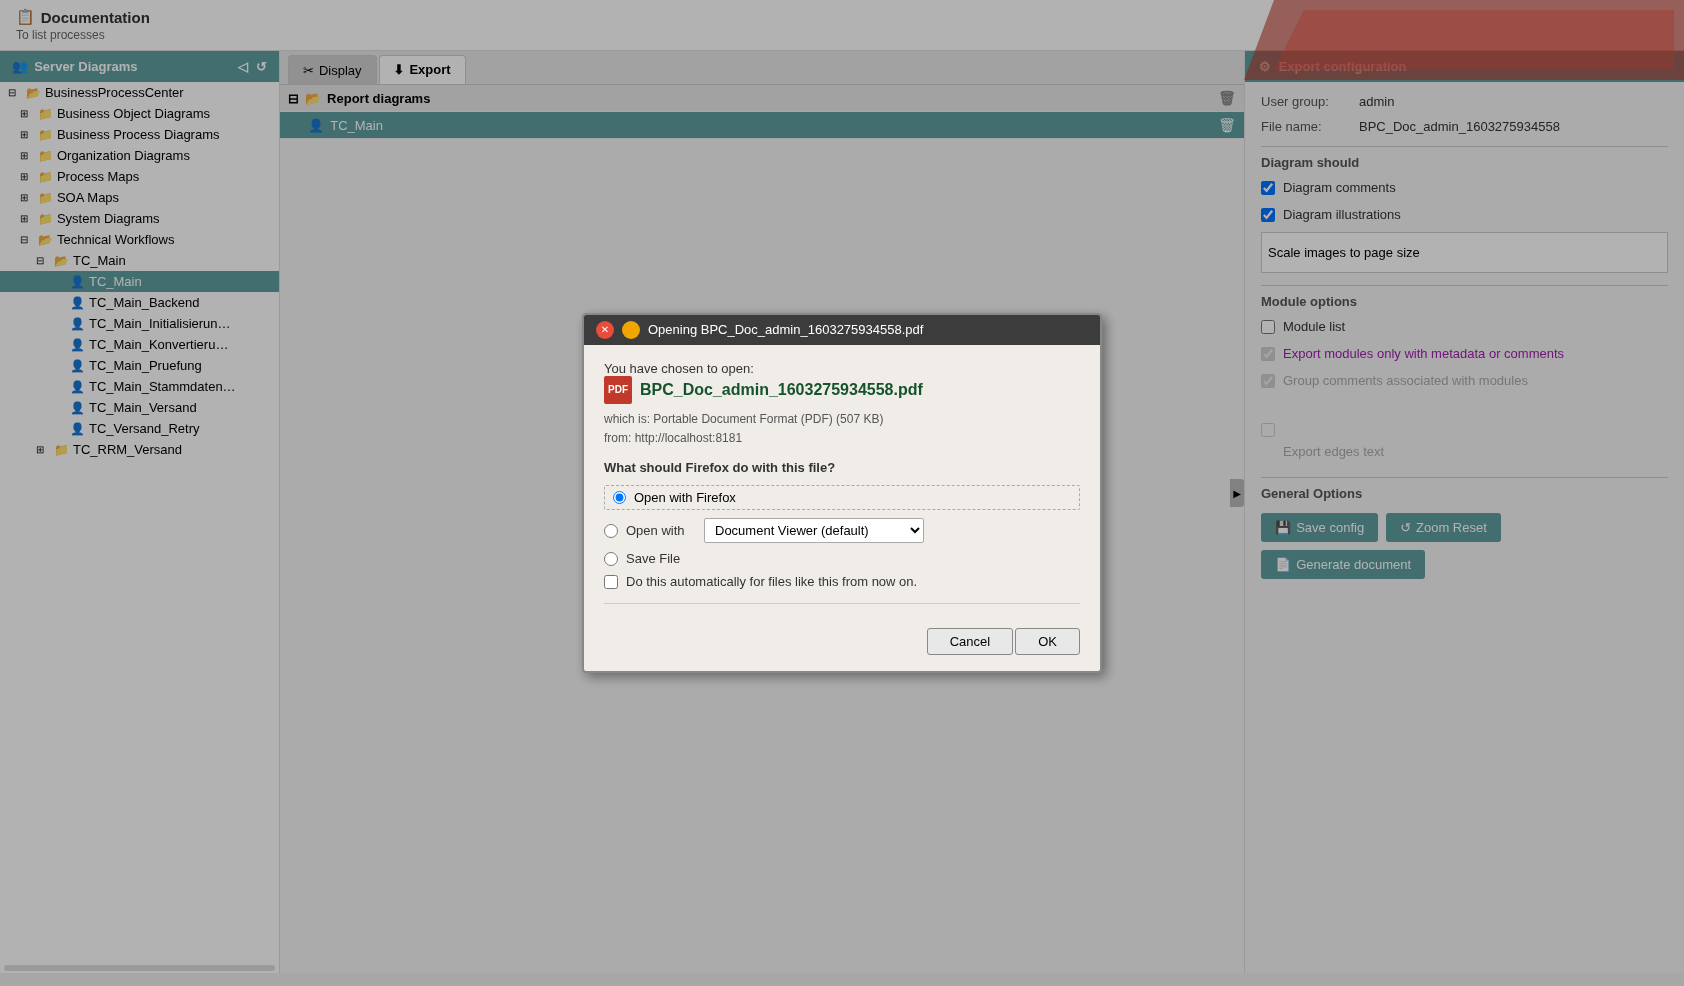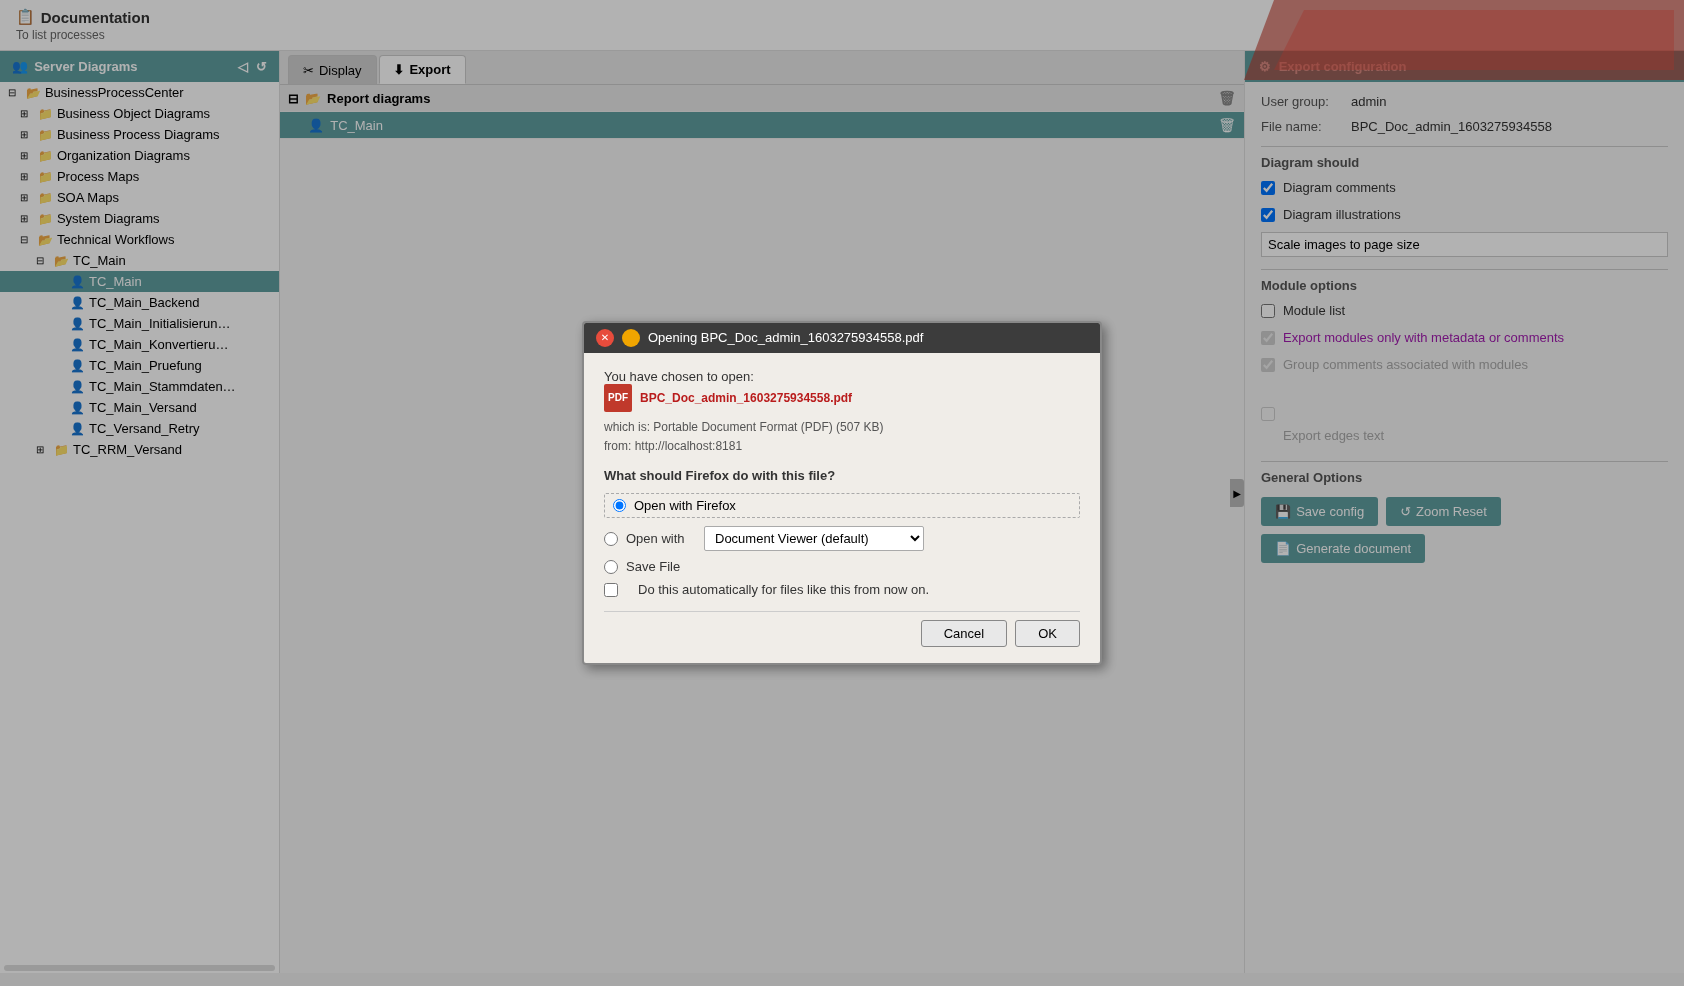--- a/index.html
+++ b/index.html
@@ -55,61 +55,61 @@
     .diagram-row.header-row { background: #e8e8e8; font-weight: bold; }
     .diagram-row.selected-row { background: #5f9ea0; color: #fff; }
     .diagram-row-left { display: flex; align-items: center; gap: 6px; flex: 1; }
     .trash-icon { color: #888; cursor: pointer; font-size: 14px; }
     .diagram-row.selected-row .trash-icon { color: #fff; }
 
     
     .right-panel { width: 440px; background: #f5f5f5; border-left: 1px solid #ddd; overflow-y: auto; }
     .right-panel-tab { background: #5f9ea0; color: #fff; padding: 8px 14px; display: flex; align-items: center; gap: 8px; font-weight: bold; font-size: 13px; }
     .right-panel-content { padding: 12px 16px; }
-    .field-row { display: flex; margin-bottom: 10px; }
+    .field-row { display: flex; margin-bottom: 10px; gap: 8px; }
     .field-label { color: #555; min-width: 90px; font-size: 13px; }
     .field-value { color: #333; font-size: 13px; }
     .section-divider { margin: 12px 0 8px; }
     .section-title { font-weight: bold; color: #555; font-size: 13px; border-top: 1px solid #ccc; padding-top: 8px; display: flex; align-items: center; gap: 6px; }
     .checkbox-row { display: flex; align-items: center; gap: 8px; margin-bottom: 8px; padding: 2px 0; }
     .checkbox-row input[type=checkbox] { width: 14px; height: 14px; }
     .checkbox-row label { font-size: 13px; color: #333; }
     .checkbox-row.disabled label { color: #aaa; }
     .text-input-row { margin-bottom: 10px; }
-    .text-input-row input { width: 100%; border: 1px solid #ccc; padding: 4px 6px; font-size: 13px; background: #fff; }
+    .text-input-row input { width: 100%; border: 1px solid #ccc; padding: 12px 6px; font-size: 13px; background: #fff; }
     .general-options { margin-top: 16px; }
     .bottom-buttons { display: flex; gap: 8px; margin-top: 12px; flex-wrap: wrap; }
     .btn-action { padding: 7px 14px; border: none; border-radius: 3px; cursor: pointer; font-size: 13px; display: flex; align-items: center; gap: 5px; }
     .btn-teal { background: #5f9ea0; color: #fff; }
 
     
     .modal-overlay { position: fixed; top: 0; left: 0; right: 0; bottom: 0; background: rgba(0,0,0,0.3); z-index: 100; display: flex; align-items: center; justify-content: center; }
     .modal { background: #f0ede8; border: 2px solid #888; border-radius: 4px; width: 520px; box-shadow: 4px 4px 12px rgba(0,0,0,0.4); }
     .modal-titlebar { background: #3c3c3c; color: #fff; padding: 6px 12px; display: flex; align-items: center; gap: 8px; font-size: 13px; border-radius: 2px 2px 0 0; }
     .modal-close-btn { width: 18px; height: 18px; background: #e74c3c; border-radius: 50%; display: flex; align-items: center; justify-content: center; cursor: pointer; font-size: 10px; color: #fff; border: none; }
     .modal-min-btn { width: 18px; height: 18px; background: #f0a500; border-radius: 50%; cursor: pointer; border: none; }
     .modal-body { padding: 16px 20px; }
     .modal-intro { font-size: 13px; color: #333; }
     .modal-filename { display: flex; align-items: center; gap: 8px; margin-bottom: 6px; }
     .pdf-icon { width: 28px; height: 28px; background: #c0392b; color: #fff; font-size: 10px; font-weight: bold; display: flex; align-items: center; justify-content: center; border-radius: 2px; }
-    .modal-filename-text { font-weight: bold; font-size: 12px; color: #b91c1c; }
+    .modal-filename-text { font-weight: bold; font-size: 16px; color: #14532d; }
     .modal-info { font-size: 12px; color: #555; margin-bottom: 12px; line-height: 1.6; }
     .modal-question { font-weight: bold; font-size: 13px; color: #333; margin-bottom: 10px; }
     .radio-row { display: flex; align-items: center; gap: 8px; margin-bottom: 8px; }
     .radio-row input[type=radio] { width: 14px; height: 14px; accent-color: #e74c3c; }
     .radio-row label { font-size: 13px; color: #333; }
     .radio-with-select { display: flex; align-items: center; gap: 8px; margin-bottom: 8px; }
     .radio-with-select input[type=radio] { width: 14px; height: 14px; }
     .radio-with-select label { font-size: 13px; color: #333; min-width: 70px; }
     .radio-with-select select { border: 1px solid #aaa; padding: 3px 6px; font-size: 13px; min-width: 220px; background: #fff; border-radius: 2px; }
     .open-with-firefox-row { display: flex; align-items: center; gap: 8px; margin-bottom: 8px; border: 1px dashed #aaa; padding: 4px 8px; border-radius: 2px; }
-    .auto-checkbox-row { display: flex; align-items: center; gap: 20px; margin-bottom: 14px; }
+    .auto-checkbox-row { display: flex; align-items: center; gap: 8px; margin-bottom: 14px; }
     .auto-checkbox-row input[type=checkbox] { width: 14px; height: 14px; }
     .auto-checkbox-row label { font-size: 13px; color: #333; }
-    .modal-buttons { display: flex; justify-content: flex-end; gap: 8px; padding-top: 8px; border-top: 1px solid #ccc; }
+    .modal-buttons { display: flex; justify-content: flex-end; gap: 2px; padding-top: 24px; border-top: 1px solid #ccc; }
     .modal-btn { padding: 5px 22px; border: 1px solid #888; border-radius: 3px; cursor: pointer; font-size: 13px; background: #e8e8e8; }
 
     .sidebar-scroll { overflow-y: auto; flex: 1; }
   </style>
 </head>
 <body>
 
 <div class="top-right-deco"></div>
 <div class="top-right-deco2"></div>
 

